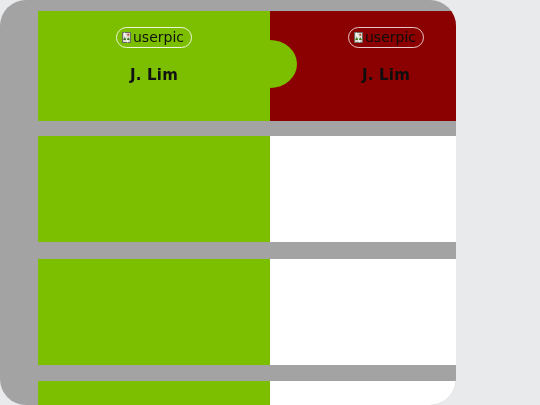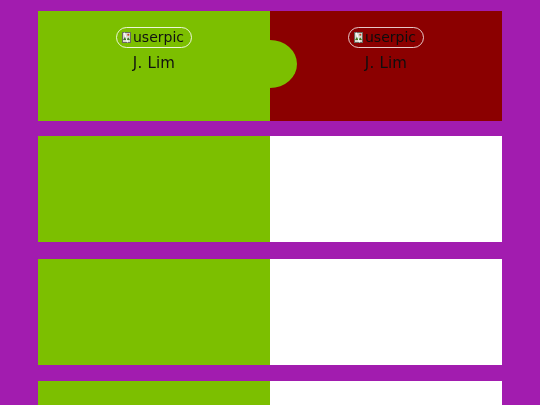--- a/index.html
+++ b/index.html
@@ -9,24 +9,25 @@
   body {
     width: 540px;
     height: 405px;
     overflow: hidden;
     background: #e8eaec;
     font-family: "DejaVu Sans", sans-serif;
   }
 
   #stage {
     position: relative;
-    width: 540px;
+    width: 456px;
     height: 405px;
-    background: #a21caf;
+    background: #a3a3a3;
     overflow: hidden;
+    border-radius: 26px;
   }
 
   
   .card {
     position: absolute;
     left: 38px;
     width: 464px;
     display: flex;
     flex-direction: row;
     align-items: stretch;
@@ -87,25 +88,26 @@
   }
 
   .broken-img-glyph {
     flex: 0 0 auto;
     width: 9px;
     height: 11px;
     display: block;
   }
 
   .display-name {
-    margin-top: 6px;
+    margin-top: 18px;
     font-size: 15px;
     line-height: 18px;
     color: #111111;
     letter-spacing: 0.2px;
+    font-weight: bold;
   }
 
   .half.right .display-name { color: #0e0e0e; }
 
 </style>
 </head>
 <body>
 
 <div id="stage">
 

